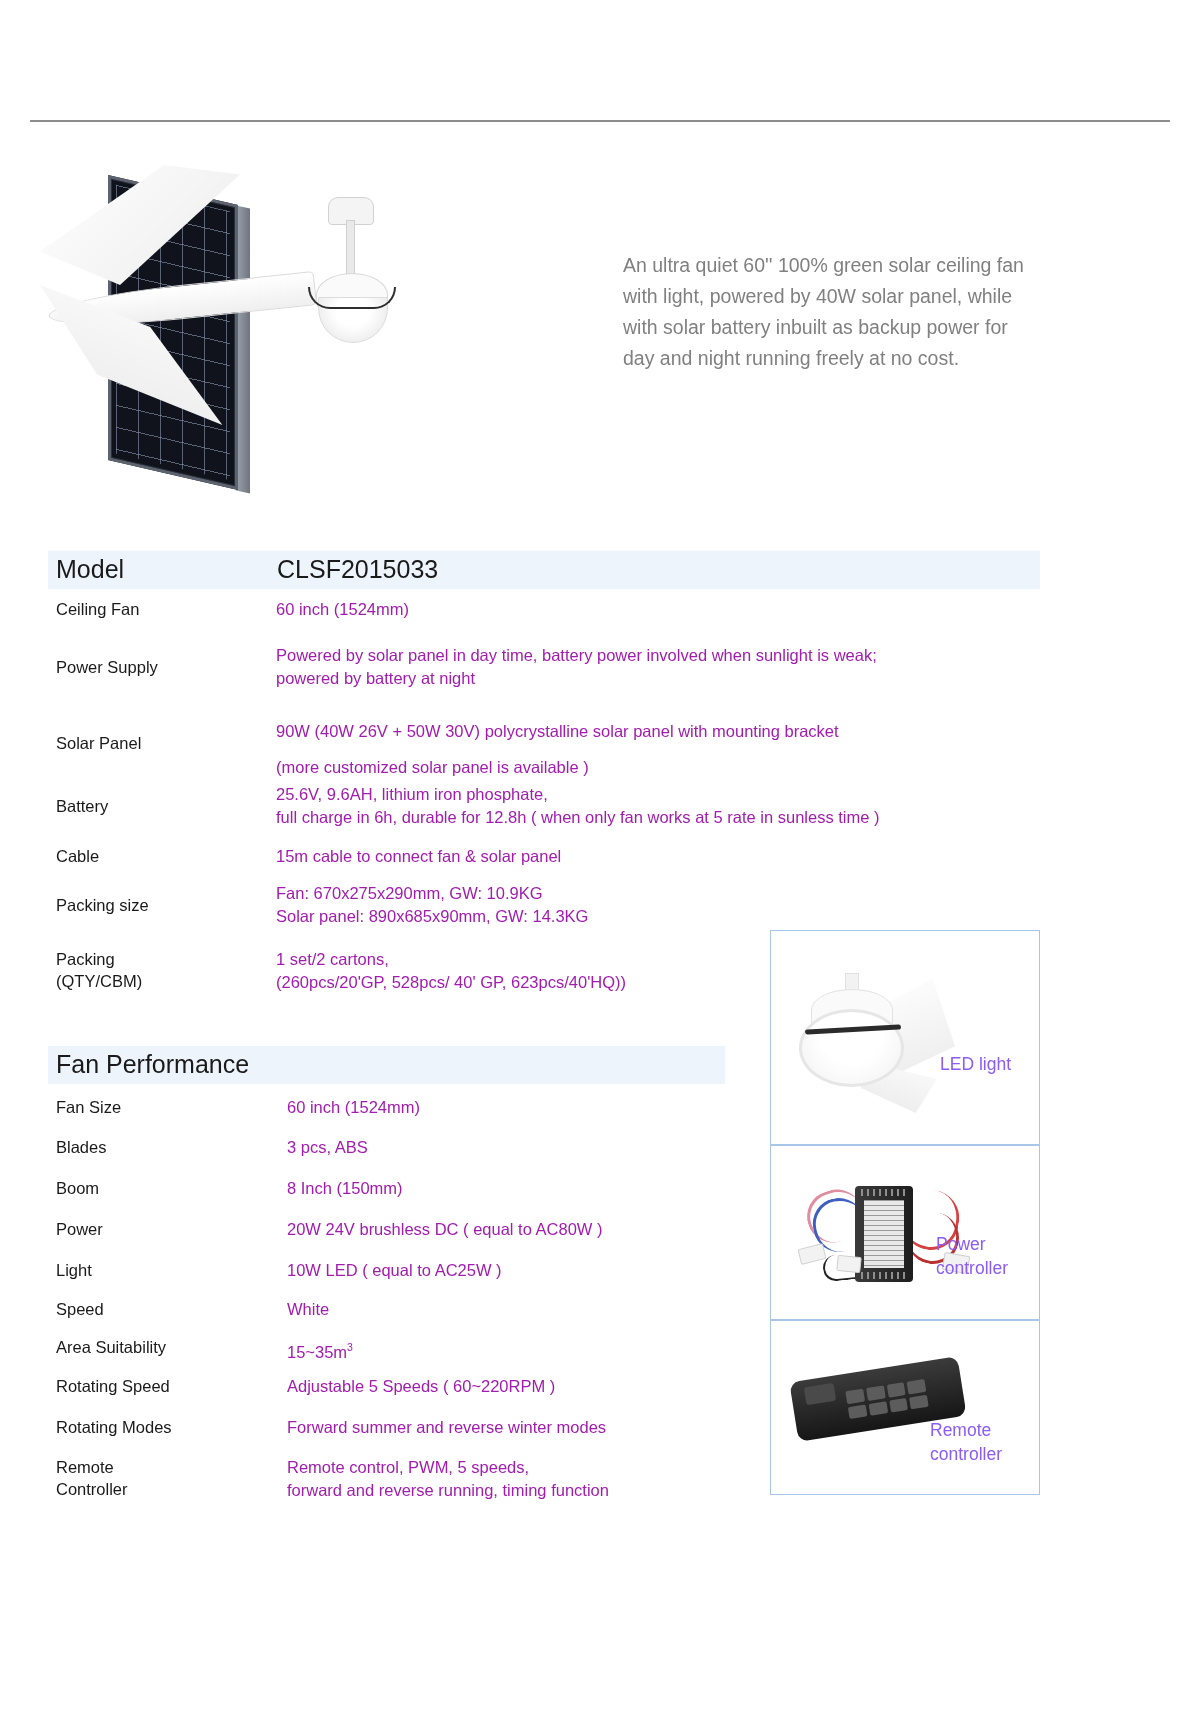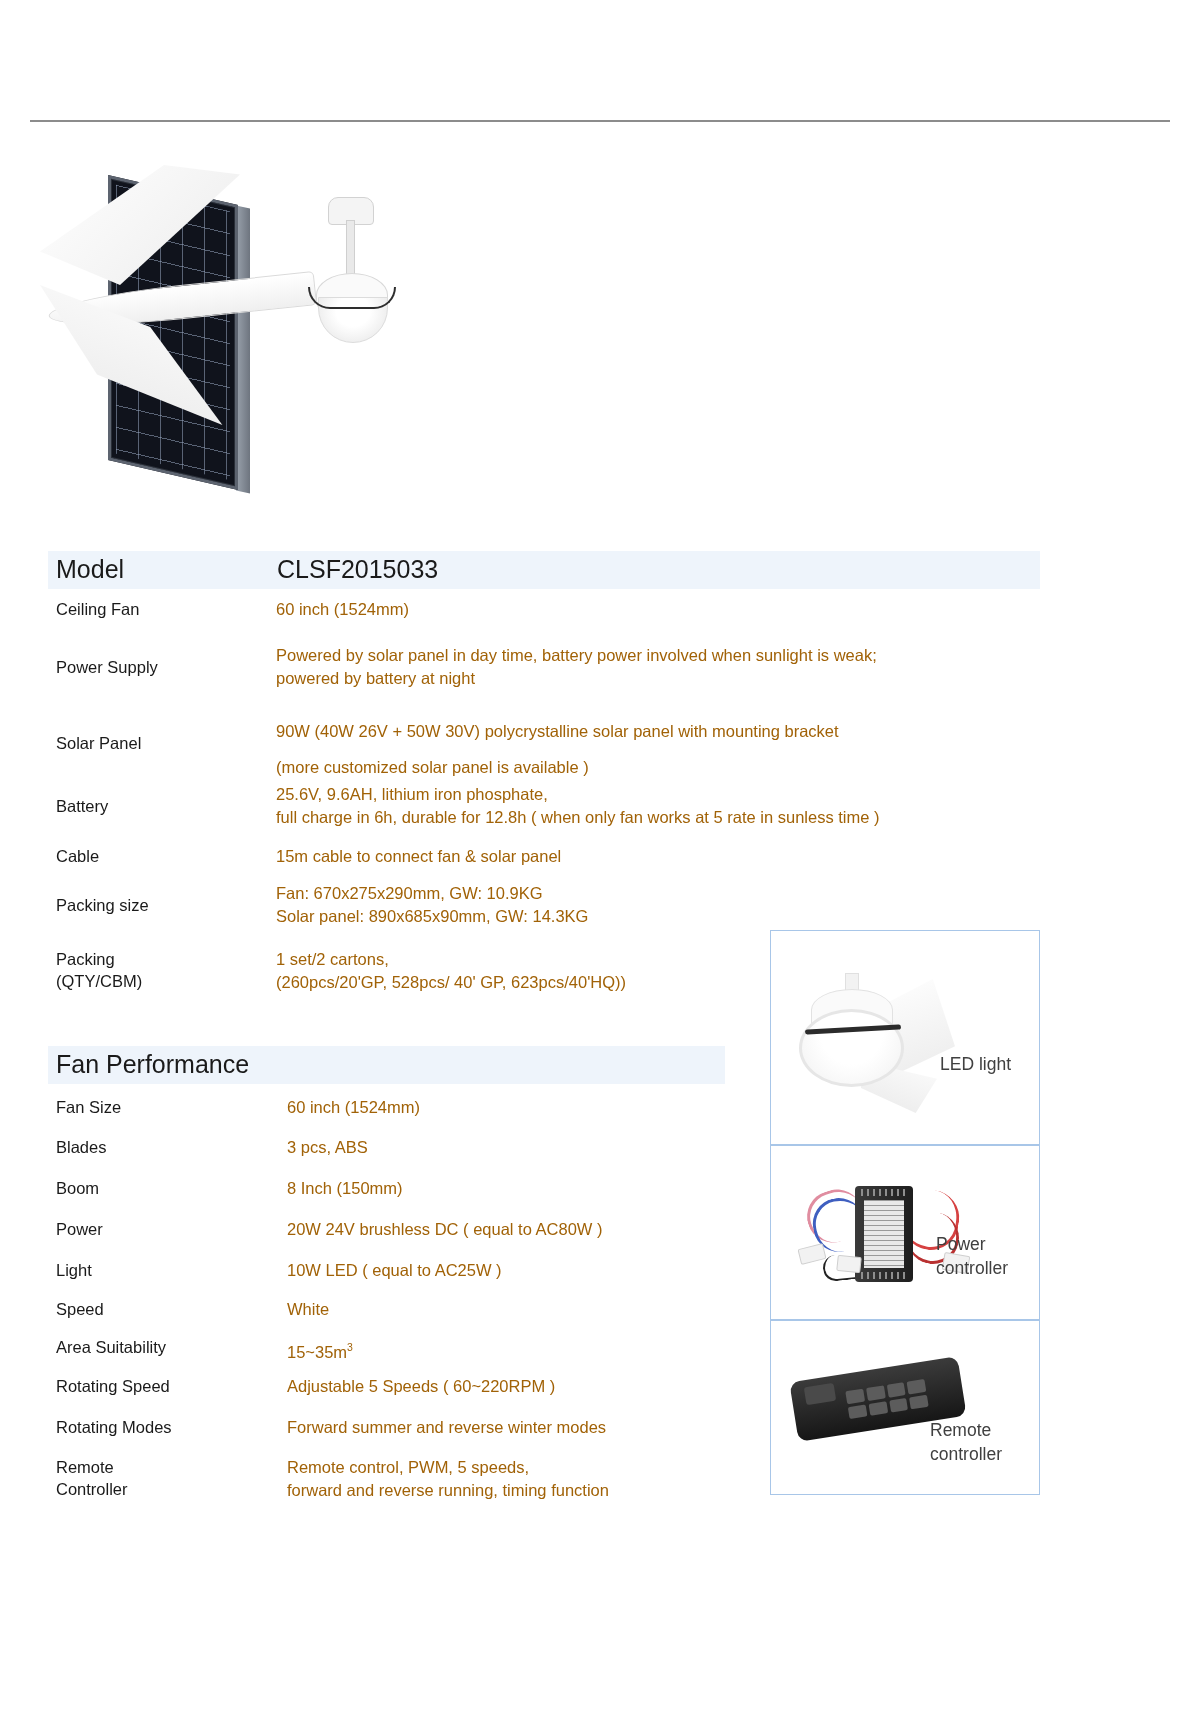--- a/index.html
+++ b/index.html
@@ -104,38 +104,38 @@
   .sec-title.model-val { left: 277px; top: 555px; }
   .sec-title.perf { left: 56px; top: 1050px; }
 
   .row { position: absolute; left: 0; width: 1060px; }
   .row .k {
     position: absolute; left: 56px; font-size: 16.5px; line-height: 22px;
     color: #1a1a1a; white-space: pre-line;
   }
   .row .v {
     position: absolute; font-size: 16.5px; line-height: 23px;
-    color: #a16207; white-space: pre-line;
+    color: #a21caf; white-space: pre-line;
   }
   .v-a { left: 276px; }   
   .v-b { left: 287px; }   
   .blue { color: #5b93d3; }
   sup { font-size: 10.5px; vertical-align: super; }
 
   
   .ipanel {
     position: absolute; border: 1px solid #a8c6e8; background: #fff;
   }
   .ip1 { left: 770px; top: 930px;  width: 270px; height: 215px; }
   .ip2 { left: 770px; top: 1145px; width: 270px; height: 175px; }
   .ip3 { left: 770px; top: 1320px; width: 270px; height: 175px; }
 
   .ip-cap {
     position: absolute; font-size: 17.5px; line-height: 24px;
-    color: #404040; white-space: pre-line;
+    color: #8b5cf6; white-space: pre-line;
   }
   .cap1 { left: 940px; top: 1052px; }
   .cap2 { left: 936px; top: 1232px; }
   .cap3 { left: 930px; top: 1418px; }
 
   
   .led-thumb { position: absolute; left: 18px; top: 30px; width: 160px; height: 150px; }
   .led-ring {
     position: absolute; left: 10px; top: 48px; width: 105px; height: 78px;
     border: 3px solid #e6e6e6; border-radius: 50%;
@@ -223,20 +223,21 @@
       <div class="blade-r"></div>
       <div class="blade-b"></div>
       <div class="fan-canopy"></div>
       <div class="fan-downrod"></div>
       <div class="fan-body"></div>
       <div class="fan-light"></div>
       <div class="fan-ring"></div>
     </div>
   </div>
 
+  <div class="desc">An ultra quiet 60'' 100% green solar ceiling fan with light, powered by 40W solar panel, while with solar battery inbuilt as backup power for day and night running freely at no cost.</div>
 
   <div class="section-band band-model"></div>
   <div class="sec-title model">Model</div>
   <div class="sec-title model-val">CLSF2015033</div>
 
   <div class="row" style="top:598px">
     <div class="k">Ceiling Fan</div>
     <div class="v v-a">60 inch (1524mm)</div>
   </div>
   <div class="row" style="top:644px">

